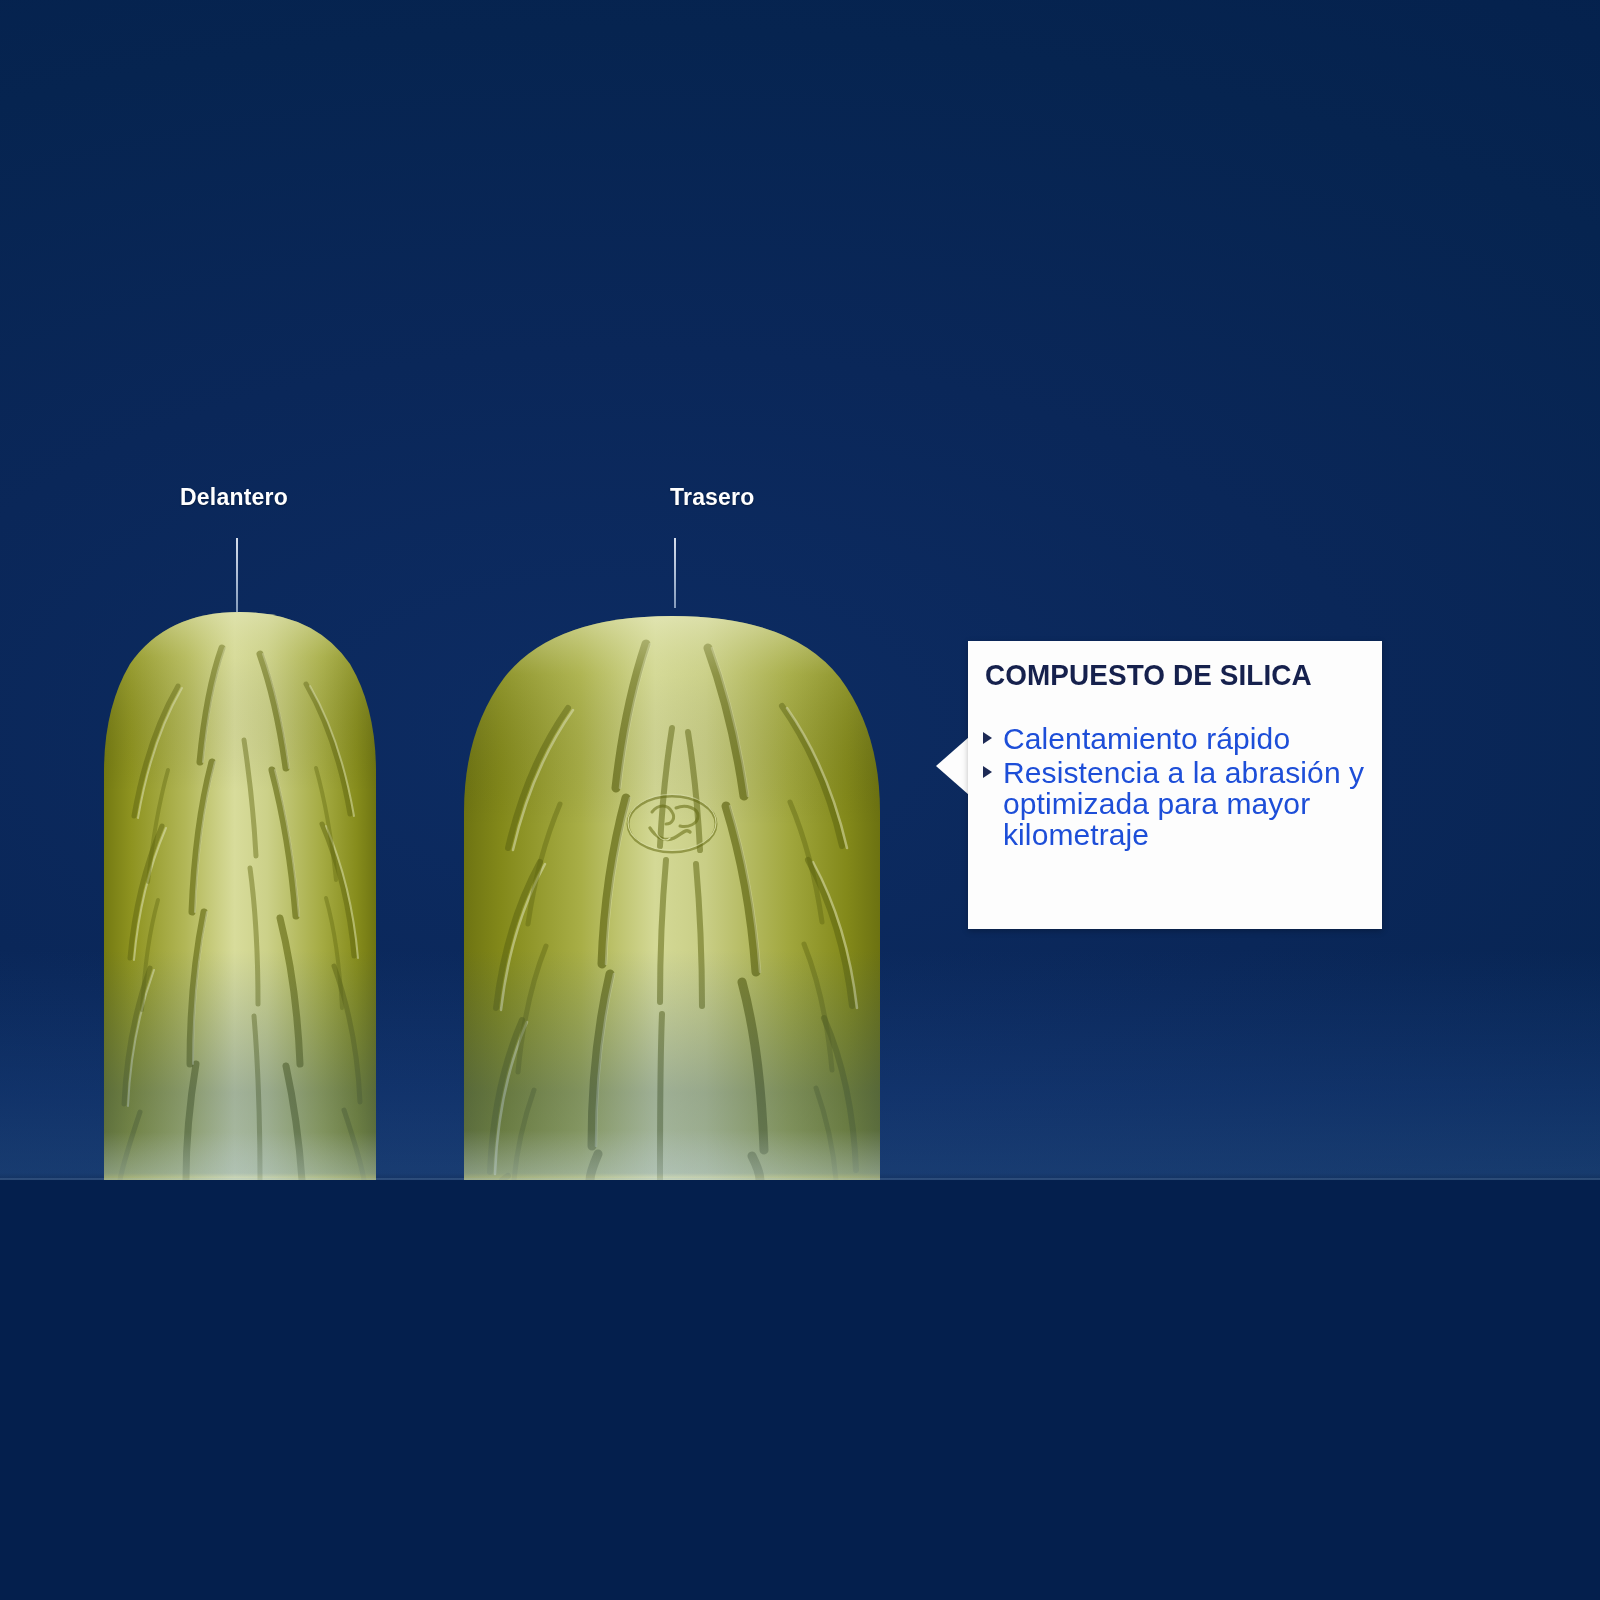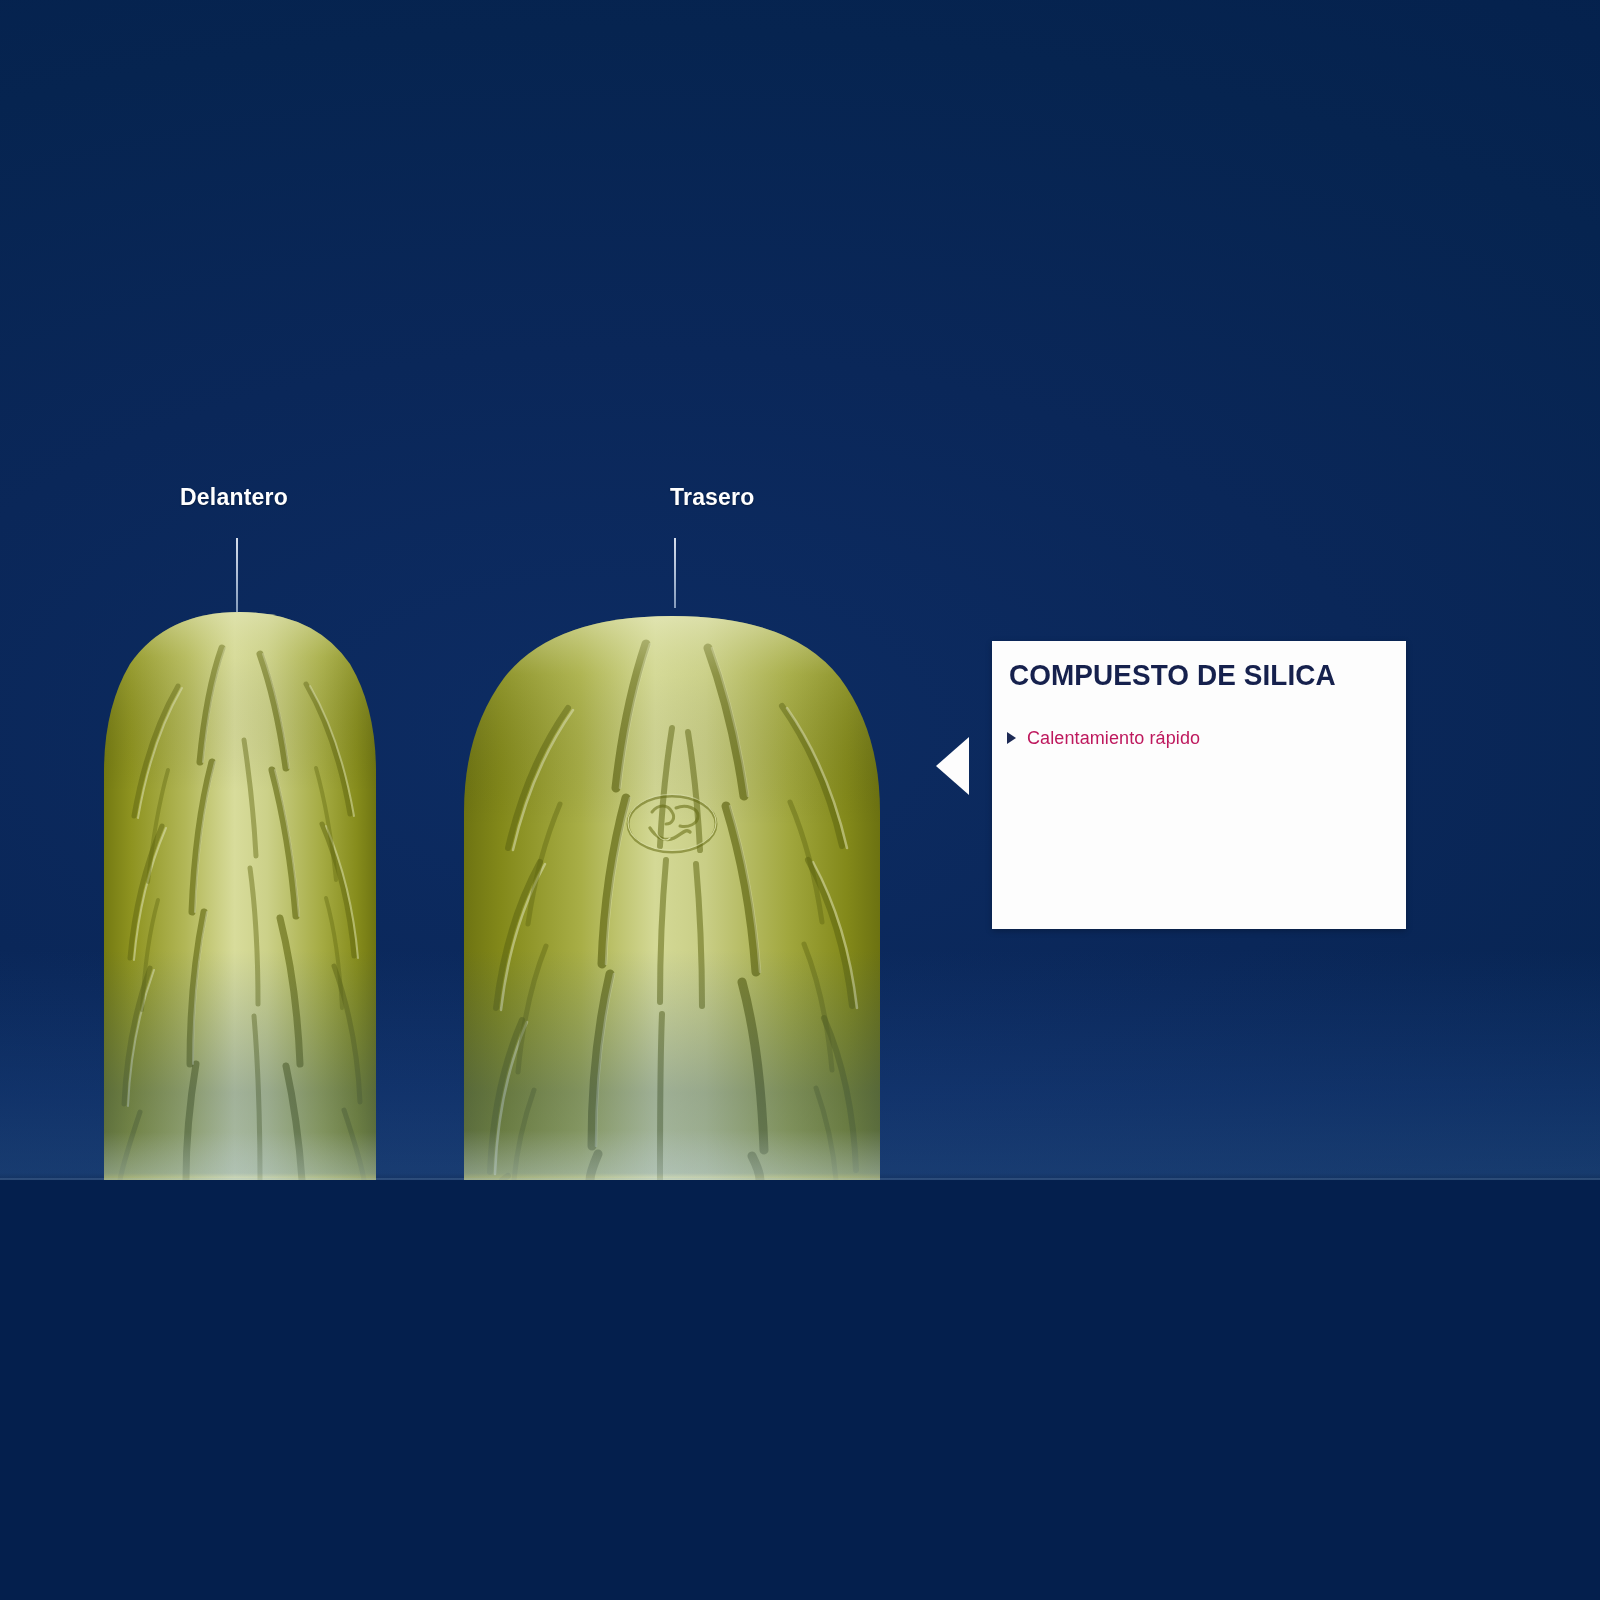--- a/index.html
+++ b/index.html
@@ -80,21 +80,20 @@
 
   
   #callout {
     position: absolute;
     left: 968px;
     top: 641px;
     width: 414px;
     height: 288px;
     background: #fdfdfd;
     box-shadow: 0 2px 6px rgba(0,0,0,.25);
-    margin-left: 24px;
   }
   #callout-tail {
     position: absolute;
     left: 936px;
     top: 737px;
     width: 0;
     height: 0;
     border-top: 29px solid transparent;
     border-bottom: 29px solid transparent;
     border-right: 33px solid #fdfdfd;
@@ -124,22 +123,22 @@
   }
   .bullet-mark {
     flex: 0 0 auto;
     width: 9px;
     height: 12px;
     margin-top: 9px;
     margin-right: 11px;
   }
   .bullet-mark svg { display: block; }
   .bullet-text {
-    color: #be185d;
-    font-size: 18px;
+    color: #1d4ed8;
+    font-size: 30px;
     line-height: 31px;
     letter-spacing: .1px;
   }
 </style>
 </head>
 <body>
 
 <div id="stage">
 
   <div id="photo-region">
@@ -363,20 +362,28 @@
 
         <div class="bullet-row">
           <span class="bullet-mark">
             <svg width="9" height="12" viewBox="0 0 9 12">
               <path d="M0,0 L9,6 L0,12 Z" fill="#1d2a55"></path>
             </svg>
           </span>
           <span class="bullet-text">Calentamiento rápido</span>
         </div>
 
+        <div class="bullet-row">
+          <span class="bullet-mark">
+            <svg width="9" height="12" viewBox="0 0 9 12">
+              <path d="M0,0 L9,6 L0,12 Z" fill="#1d2a55"></path>
+            </svg>
+          </span>
+          <span class="bullet-text">Resistencia a la abrasión y optimizada para mayor kilometraje</span>
+        </div>
 
       </div>
     </div>
 
     <div id="region-seam"></div>
   </div>
 
 </div>
 
 </body></html>

